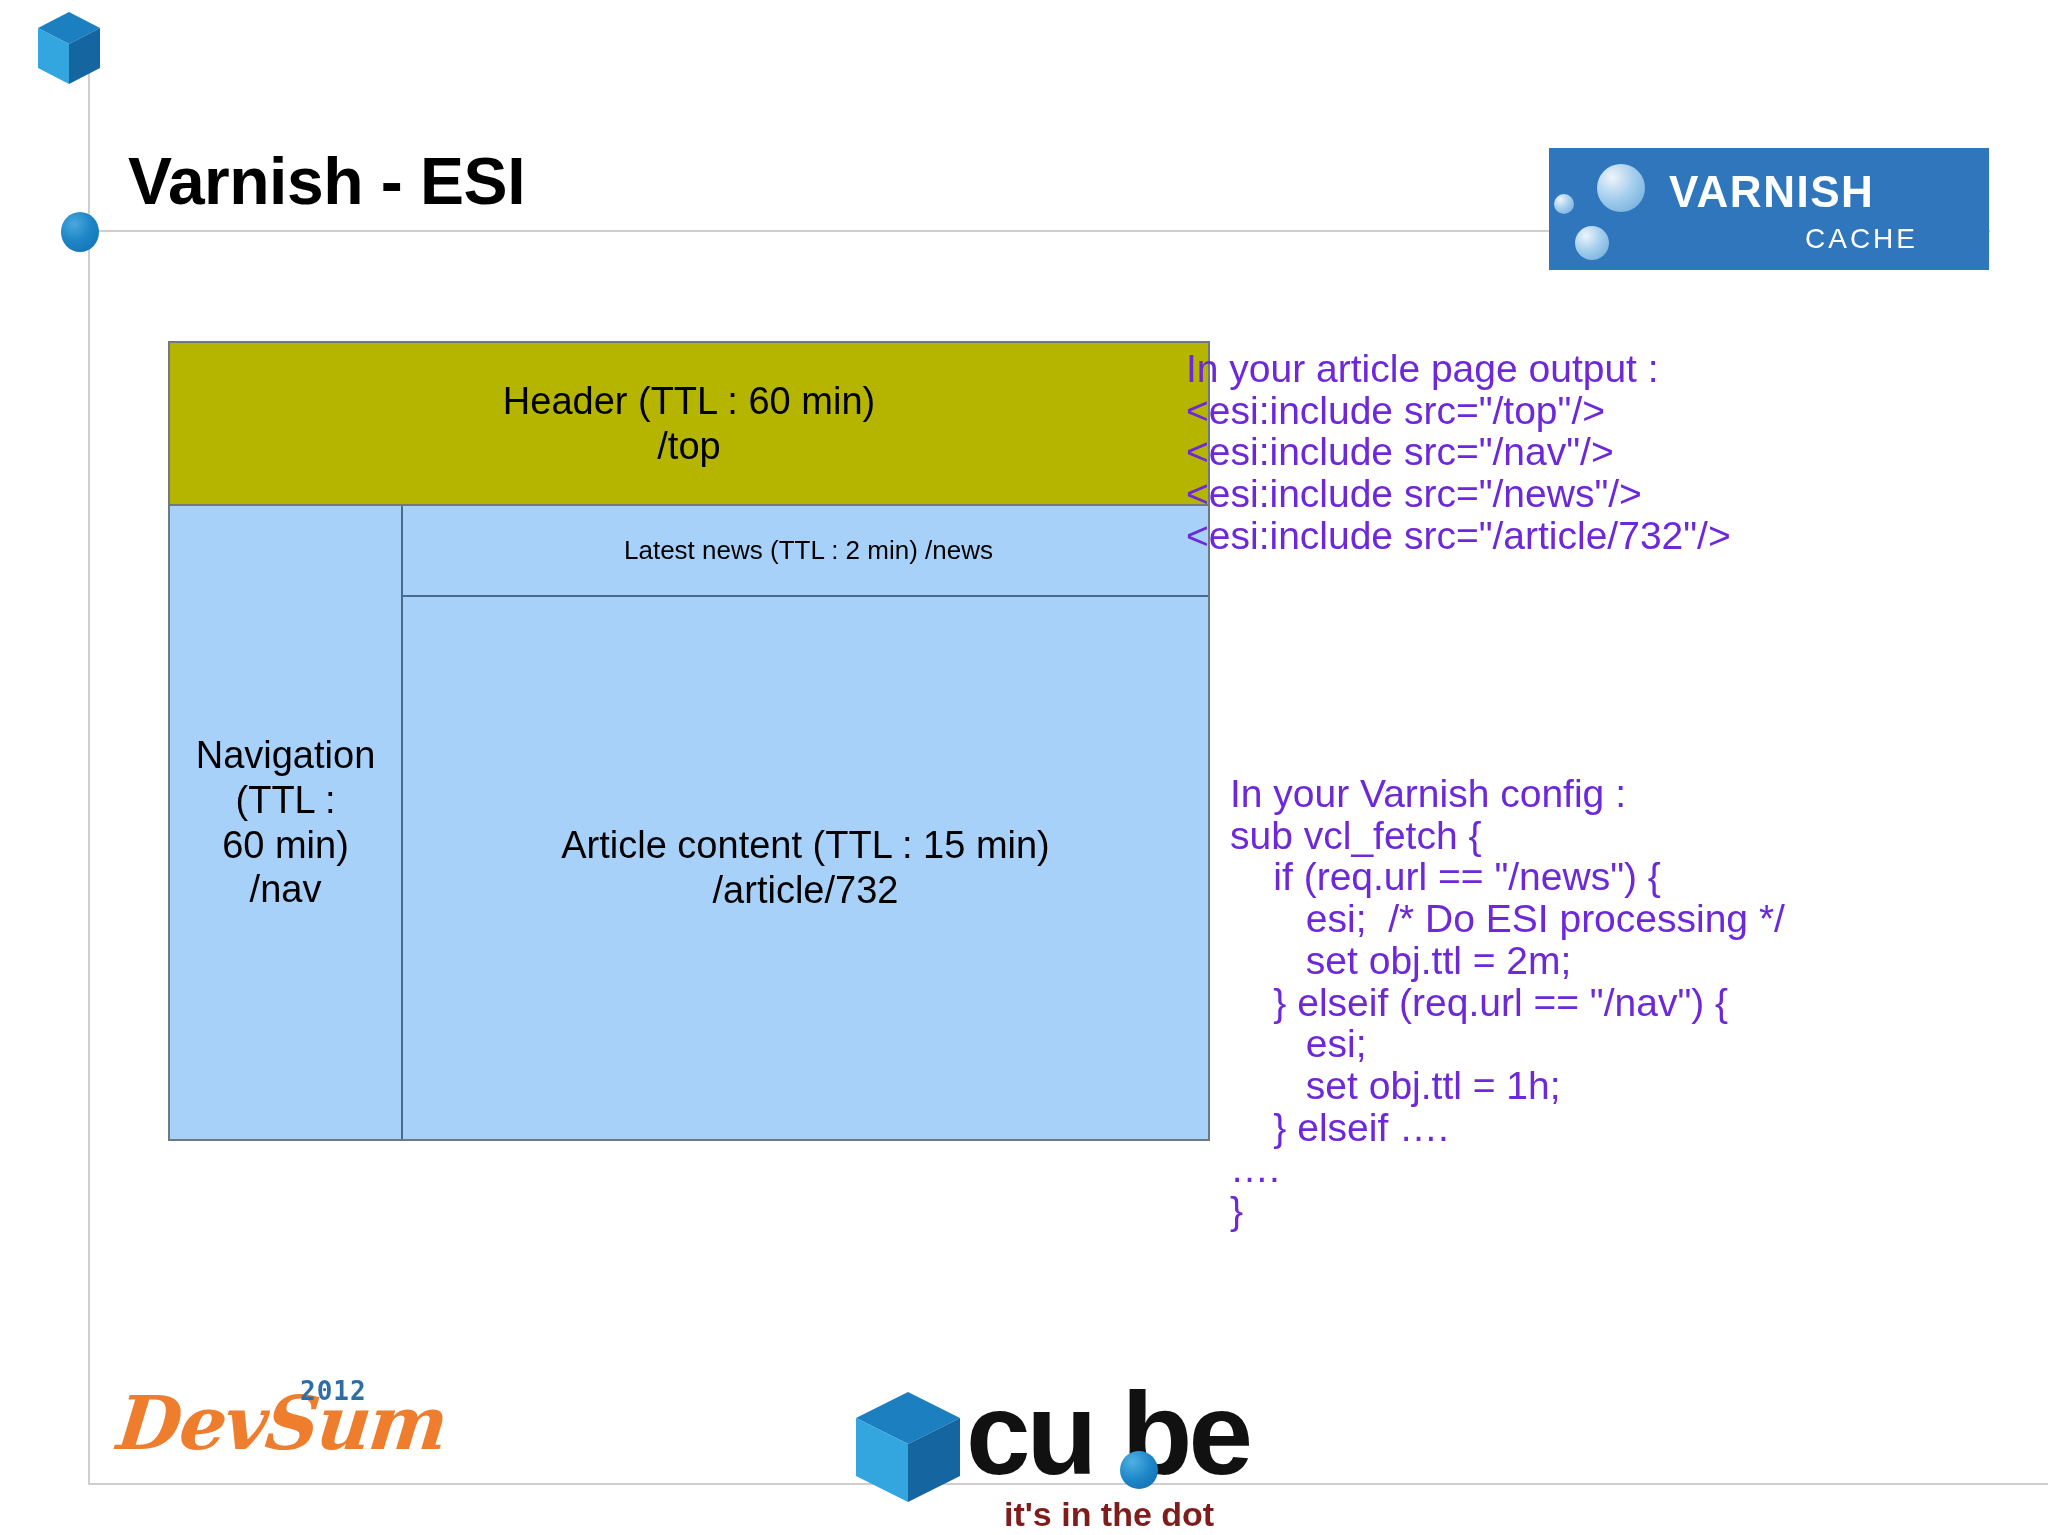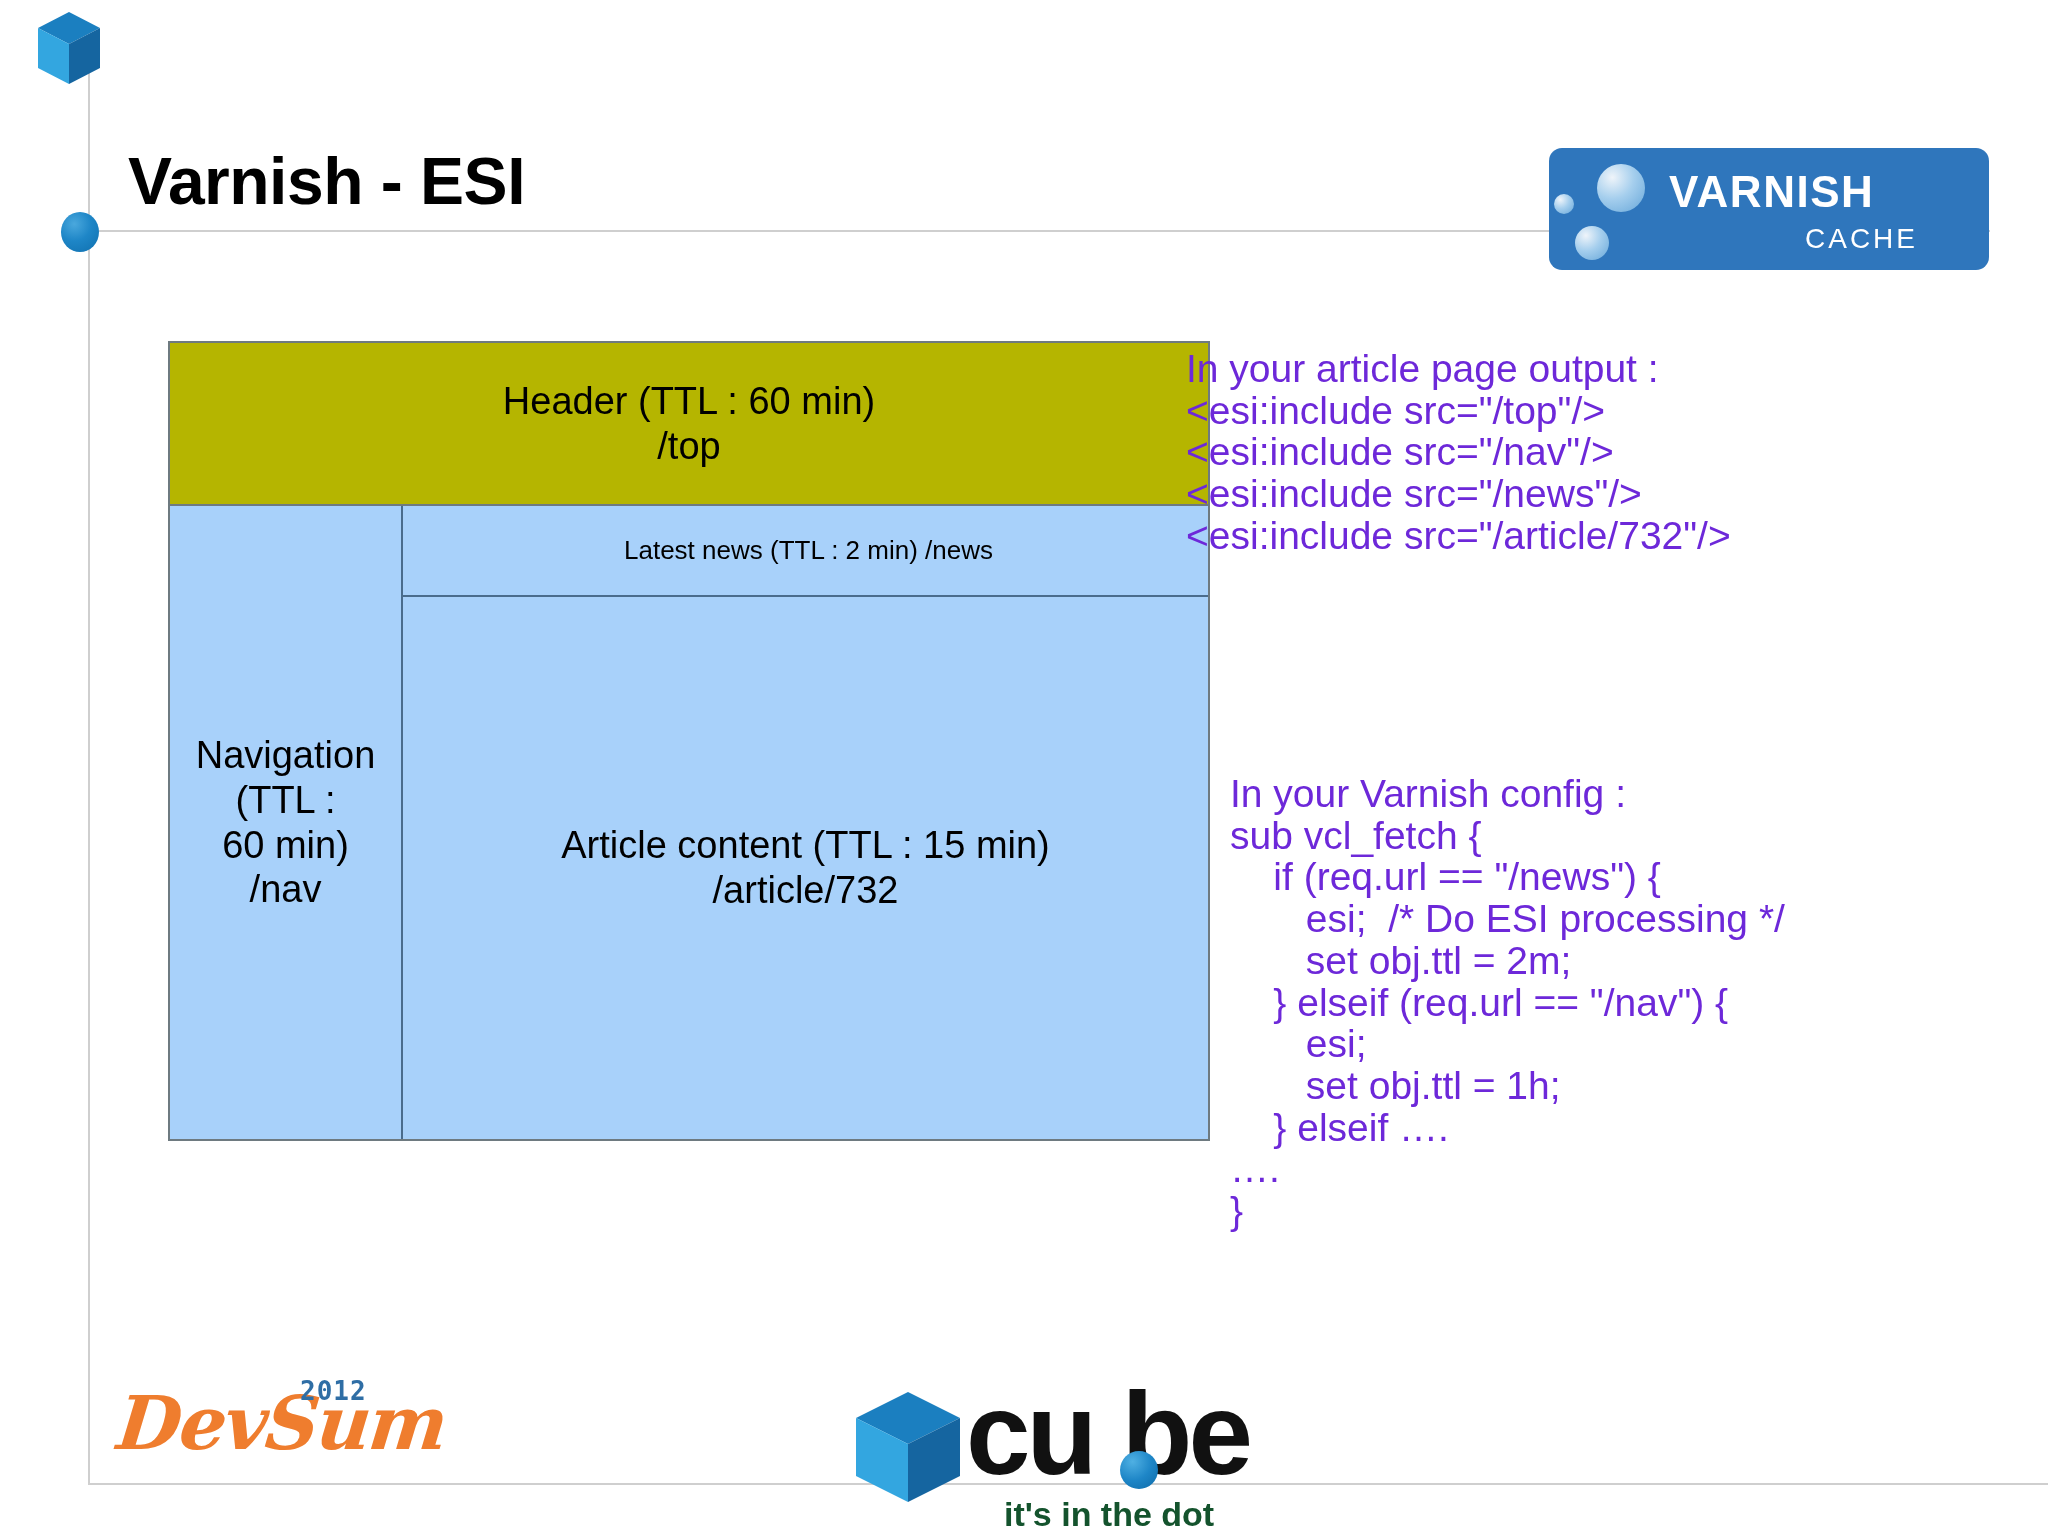--- a/index.html
+++ b/index.html
@@ -76,21 +76,20 @@
 
   
   .varnish-logo {
     position: absolute;
     left: 1549px;
     top: 148px;
     width: 440px;
     height: 122px;
     background: #2f76bc;
     overflow: hidden;
-    border-radius: 13px;
   }
   .vl-bubble {
     position: absolute;
     border-radius: 50%;
     background: radial-gradient(circle at 32% 28%, rgba(255,255,255,0.92) 0%, rgba(186,222,246,0.85) 45%, rgba(120,182,226,0.75) 100%);
   }
   .vl-b1 { left: 48px; top: 16px;  width: 48px; height: 48px; }
   .vl-b2 { left: 5px;  top: 46px;  width: 20px; height: 20px; }
   .vl-b3 { left: 26px; top: 78px;  width: 34px; height: 34px; }
   .vl-word {
@@ -262,21 +261,21 @@
     height: 38px;
     border-radius: 50%;
     background: radial-gradient(circle at 33% 28%, #4fb0e3 0%, #1e86c7 50%, #0d6aa8 100%);
   }
   .cubelogo-tag {
     position: absolute;
     left: 148px;
     top: 115px;
     font-size: 34px;
     font-weight: bold;
-    color: #14532d;
+    color: #7f1d1d;
     line-height: 1;
     white-space: nowrap;
   }
 </style>
 </head>
 <body>
 
 <div class="vline"></div>
 <div class="hline-top"></div>
 <div class="hline-bottom"></div>

